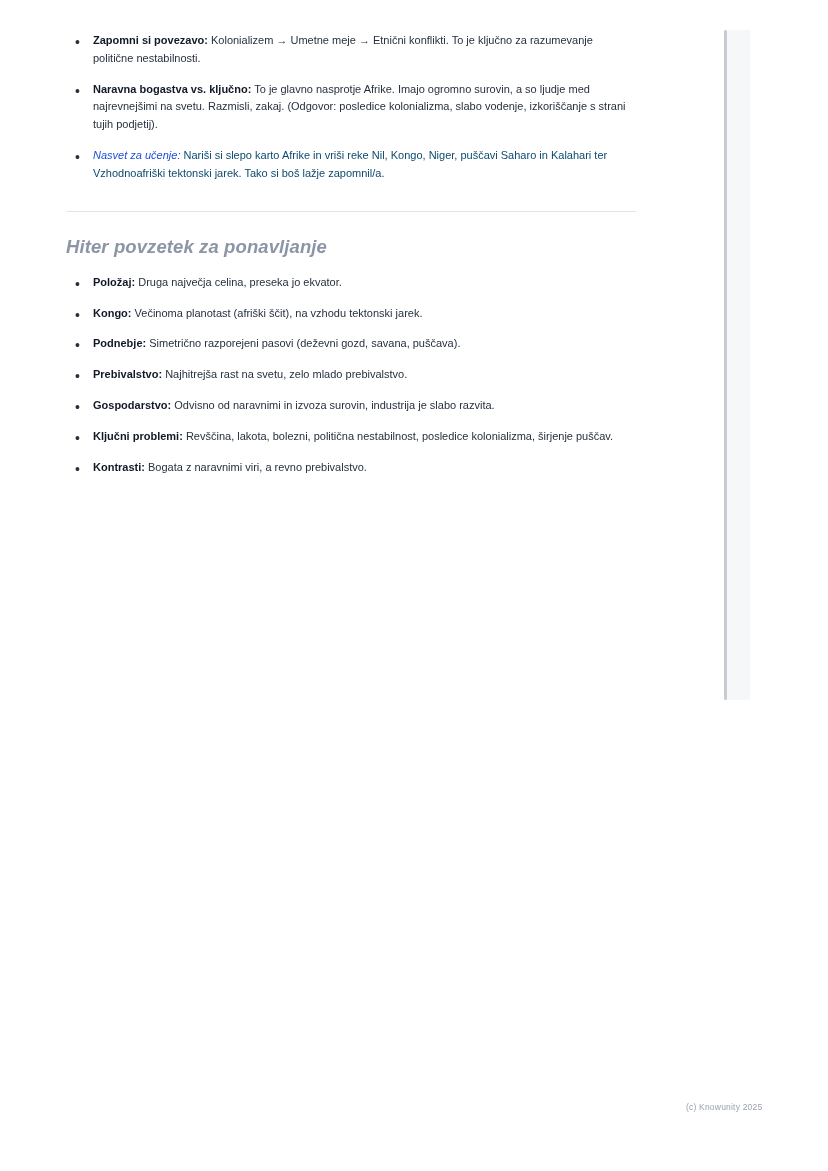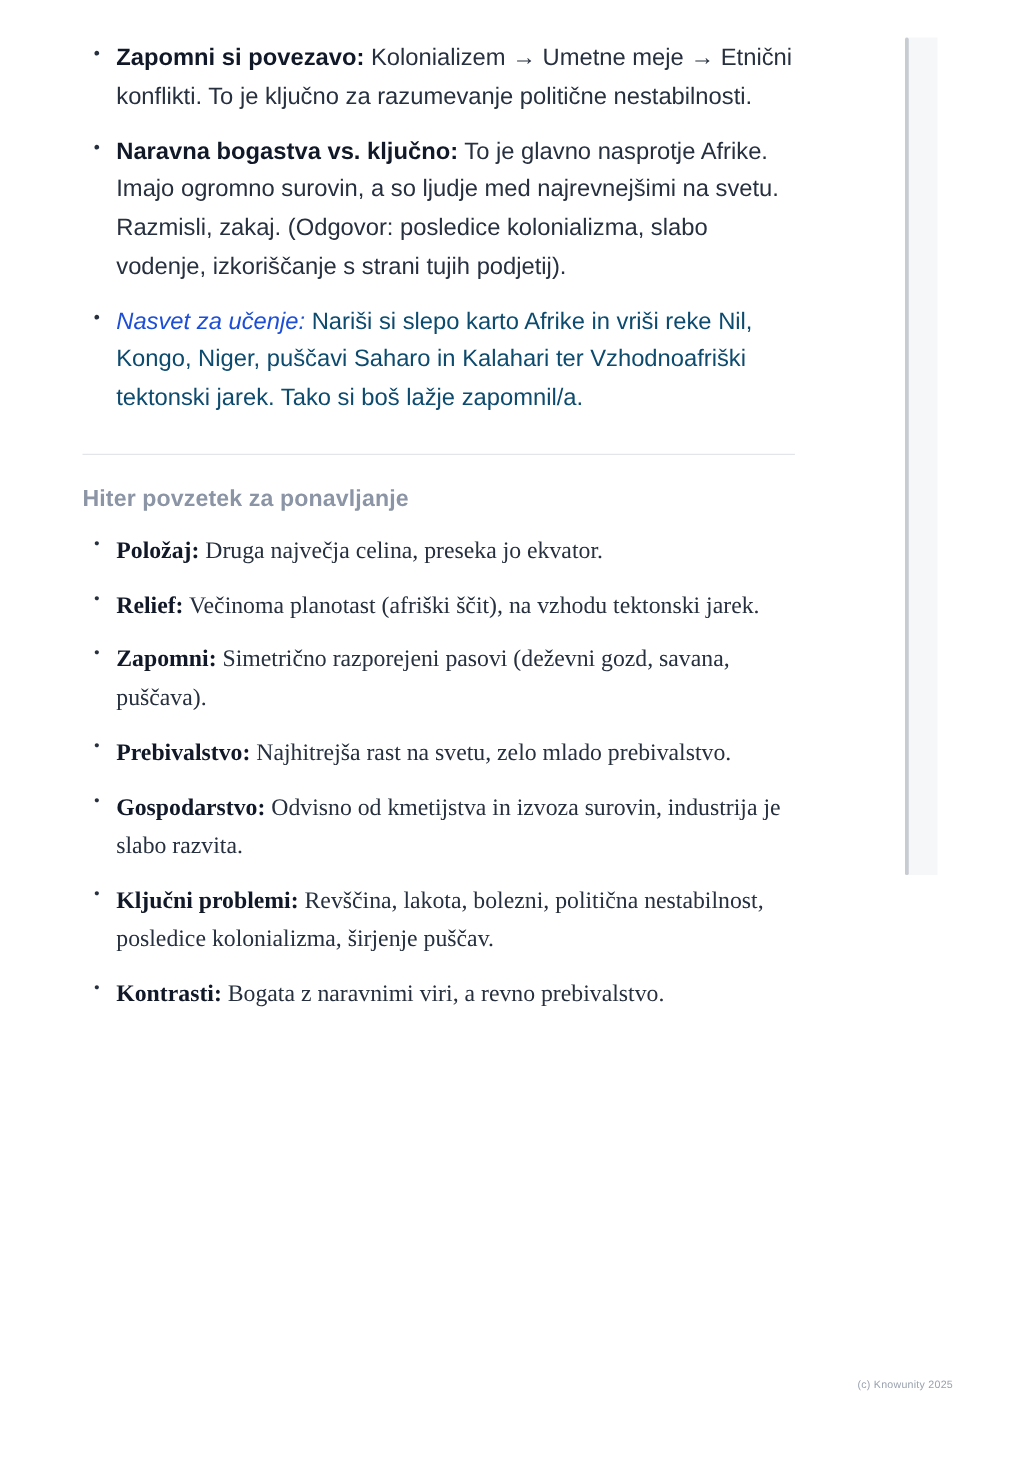--- a/index.html
+++ b/index.html
@@ -34,21 +34,21 @@
   ul.bullets {
     list-style: none;
     margin: 0;
     padding: 0;
   }
 
   ul.bullets li {
     position: relative;
     padding-left: 27px;
     margin-bottom: 13px;
-    font-size: 19px;
+    font-size: 11px;
     line-height: 1.62;
     color: #27303f;
   }
 
   ul.bullets li::before {
     content: "\2022";
     position: absolute;
     left: 9px;
     top: -1px;
     font-size: 14px;
@@ -80,25 +80,25 @@
     border-top: 1px solid #e2e5ea;
     width: 100%;
   }
 
   h2.section-title {
     font-size: 18.5px;
     font-weight: bold;
     color: #8b95a5;
     margin: 0 0 16px 0;
     letter-spacing: 0.1px;
+    font-style: italic;
   }
 
   .summary-list li {
     margin-bottom: 11px;
-    font-family: Liberation Serif, serif;
   }
 
   .scrollbar-track {
     position: absolute;
     right: 78px;
     top: 30px;
     width: 26px;
     height: 670px;
     background: #f6f7f8;
   }
@@ -143,30 +143,30 @@
 
     <hr class="divider">
 
     <h2 class="section-title">Hiter povzetek za ponavljanje</h2>
 
     <ul class="bullets summary-list">
       <li>
         <span class="lead">Položaj:</span><span class="body"> Druga največja celina, preseka jo ekvator.</span>
       </li>
       <li>
-        <span class="lead">Relief:</span><span class="body"> Večinoma planotast (afriški ščit), na vzhodu tektonski jarek.</span>
+        <span class="lead">Kongo:</span><span class="body"> Večinoma planotast (afriški ščit), na vzhodu tektonski jarek.</span>
       </li>
       <li>
-        <span class="lead">Zapomni:</span><span class="body"> Simetrično razporejeni pasovi (deževni gozd, savana, puščava).</span>
+        <span class="lead">Podnebje:</span><span class="body"> Simetrično razporejeni pasovi (deževni gozd, savana, puščava).</span>
       </li>
       <li>
         <span class="lead">Prebivalstvo:</span><span class="body"> Najhitrejša rast na svetu, zelo mlado prebivalstvo.</span>
       </li>
       <li>
-        <span class="lead">Gospodarstvo:</span><span class="body"> Odvisno od kmetijstva in izvoza surovin, industrija je slabo razvita.</span>
+        <span class="lead">Gospodarstvo:</span><span class="body"> Odvisno od naravnimi in izvoza surovin, industrija je slabo razvita.</span>
       </li>
       <li>
         <span class="lead">Ključni problemi:</span><span class="body"> Revščina, lakota, bolezni, politična nestabilnost, posledice kolonializma, širjenje puščav.</span>
       </li>
       <li>
         <span class="lead">Kontrasti:</span><span class="body"> Bogata z naravnimi viri, a revno prebivalstvo.</span>
       </li>
     </ul>
 
   </div>

